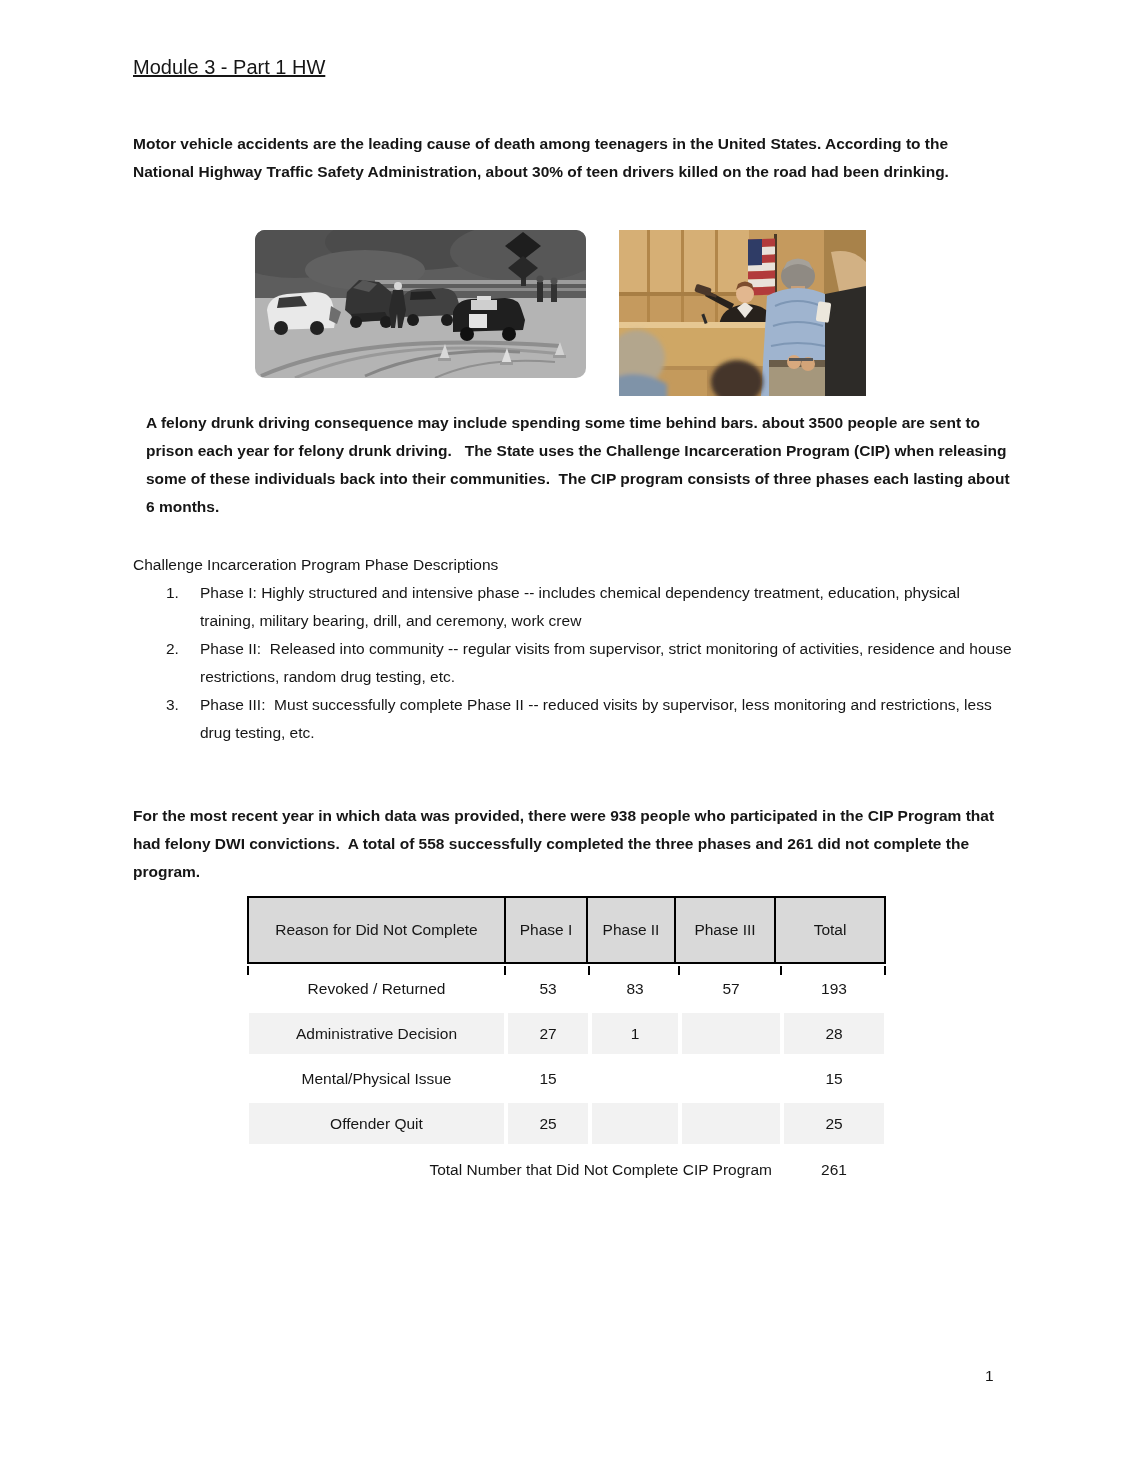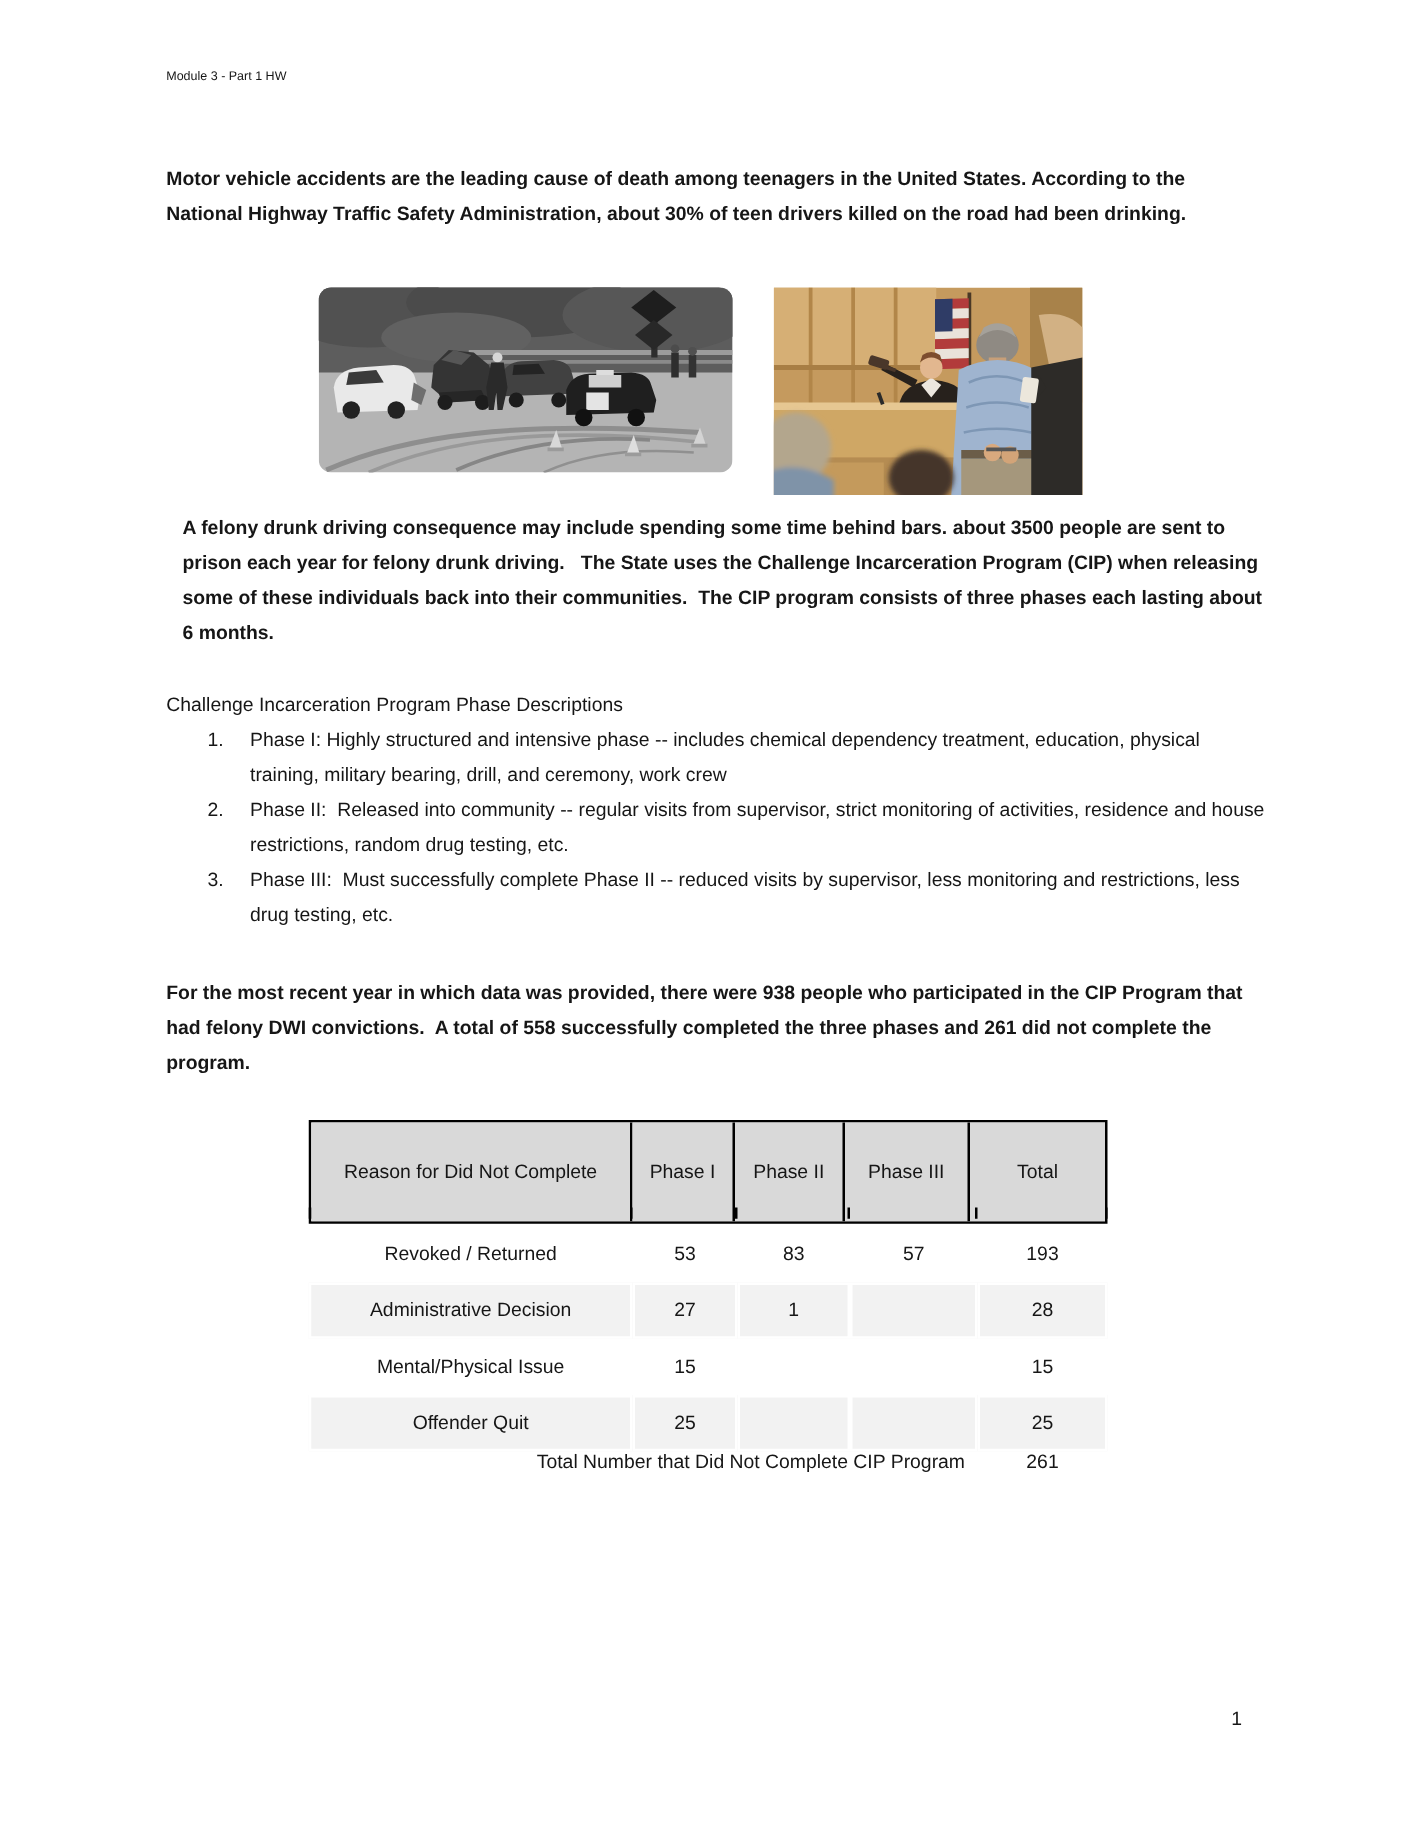--- a/index.html
+++ b/index.html
@@ -5,36 +5,36 @@
   html,body { margin:0; padding:0; background:#ffffff; }
   .page {
     position:relative;
     width:1131px; height:1463px;
     background:#ffffff;
     font-family:"Liberation Sans", sans-serif;
     font-size:15.5px;
     color:#161616;
     overflow:hidden;
   }
-  .doc-title { position:absolute; left:133px; top:56px; font-size:10px; }
+  .doc-title { position:absolute; left:133px; top:56px; font-size:20px;text-decoration:underline; }
   .para { position:absolute; left:133px; width:872px; line-height:28px; white-space:pre-wrap;font-weight:bold; }
   .p1 { top:130px; }
   .images-row { position:absolute; left:255px; top:230px; display:flex; align-items:flex-start; gap:33px; }
   .photo { display:block; }
   .p2 { top:409px;margin-left:13px; }
   .phases { position:absolute; left:133px; top:551px; width:880px; line-height:28px; }
   .phases-heading { white-space:pre-wrap; }
   .phase-item { display:flex; white-space:pre-wrap; }
   .phase-num { margin-left:33px; width:34px; flex:0 0 auto; }
   .phase-text { flex:1; }
-  .p3 { top:781px; }
+  .p3 { top:802px; }
 
   
   .cip-table { position:absolute; left:247px; top:896px; width:639px; }
-  .t-header { display:flex; border:2px solid #000; box-sizing:border-box; height:83px; }
+  .t-header { display:flex; border:2px solid #000; box-sizing:border-box; height:68px; }
   .hc {
     background:#d9d9d9;
     border-right:2px solid #000;
     display:flex; align-items:center; justify-content:center;
     text-align:center; line-height:22px; box-sizing:border-box;
   }
   .hc:last-child { border-right:none; }
   .hc1 { width:257px; } .hc2 { width:82px; } .hc3 { width:88px; } .hc4 { width:100px;text-align:right; } .hc5 { flex:1; }
   .stub { position:absolute; top:70px; width:2px; height:9px; background:#000; }
   .t-body { margin-top:2px; }

